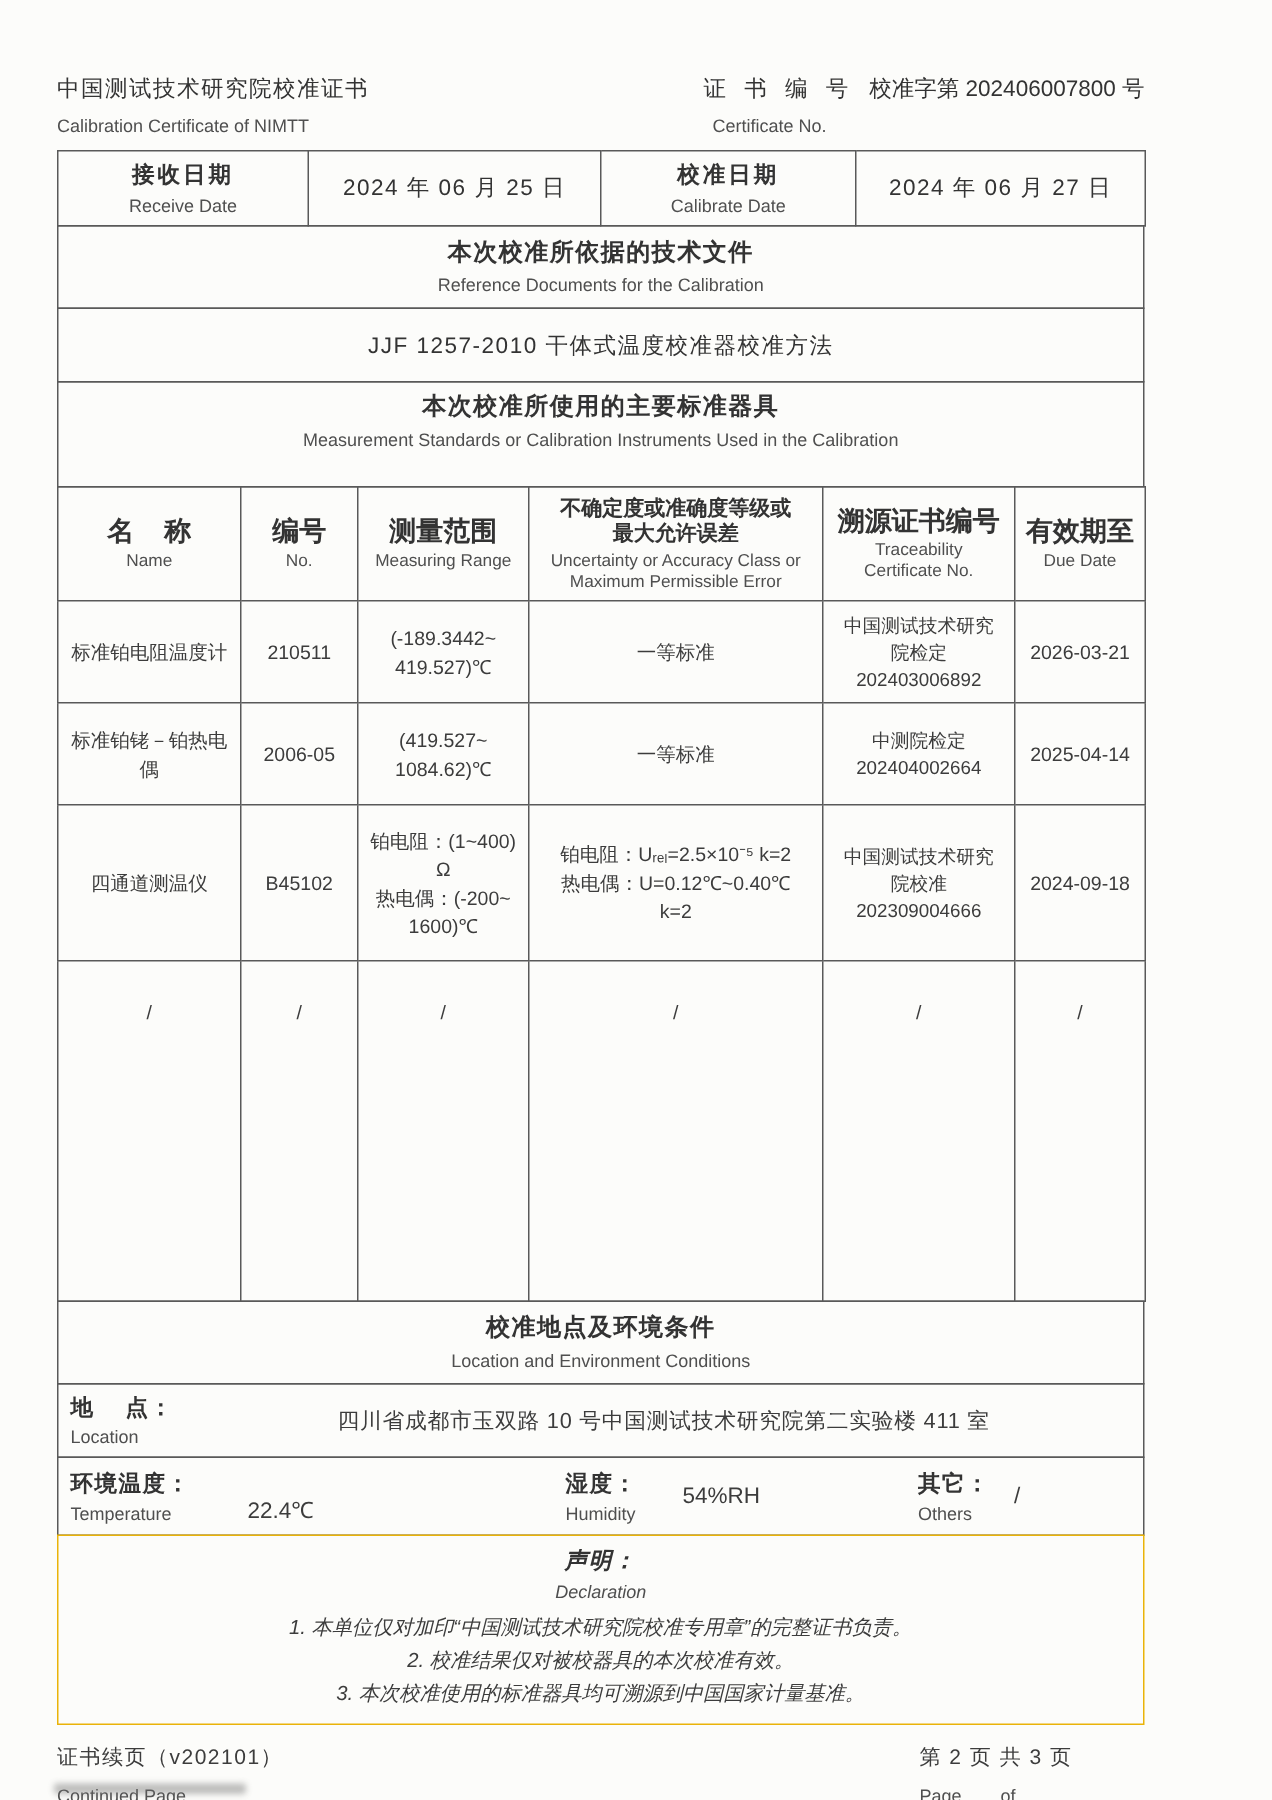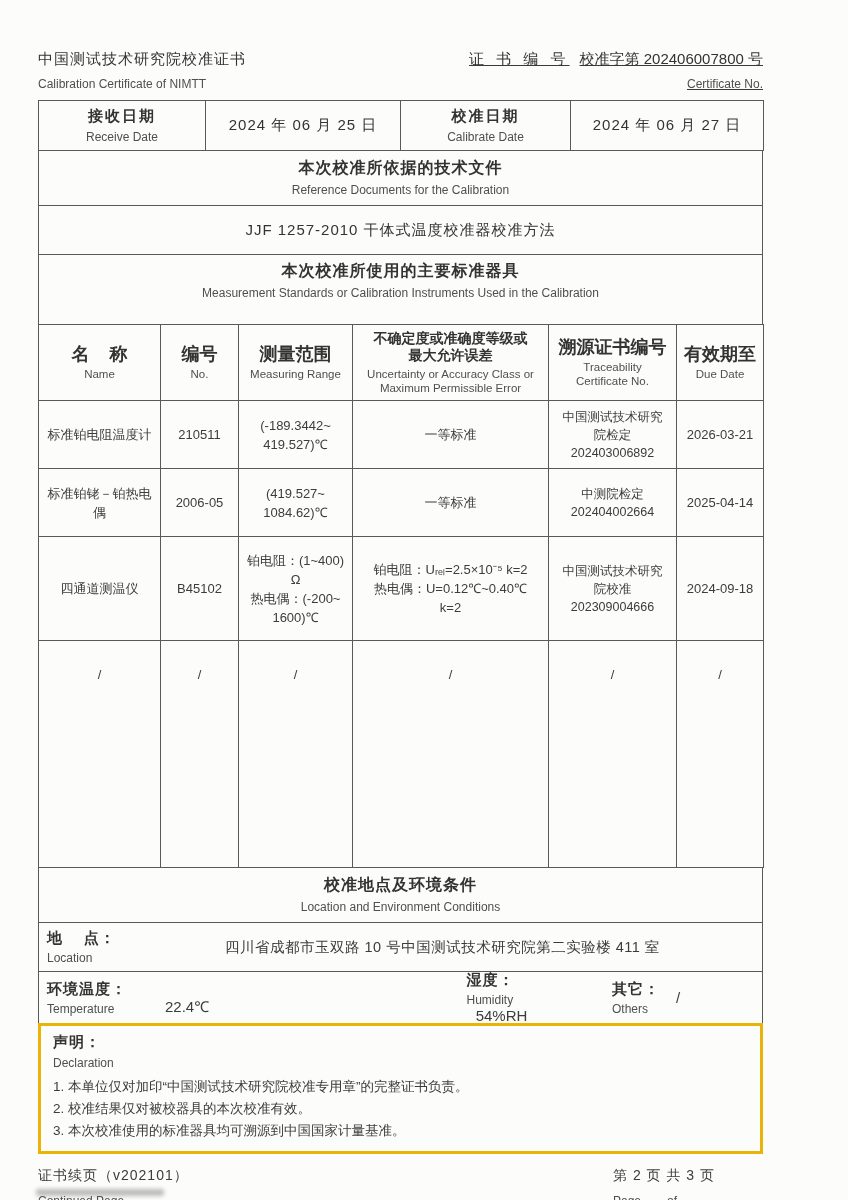--- a/index.html
+++ b/index.html
@@ -9,21 +9,21 @@
     background:#fcfcfa; overflow:hidden;
     font-family:"Liberation Sans", sans-serif;
     color:#3a3a3a; margin:0 auto;
   }
   .doc { position:absolute; left:38px; top:50px; width:725px; }
 
   
   .hd { display:flex; justify-content:space-between; align-items:flex-start; margin-bottom:10px; }
   .hd-title-zh { font-size:15px; letter-spacing:1px; color:#333; }
   .hd-title-en { font-size:12px; color:#4f4f4f; margin-top:8px; }
-  .hd-cert { text-align:right;text-decoration:underline; }
+  .hd-cert { text-align:left; }
   .hd-cert-zh { font-size:15px; color:#333; }
   .hd-cert-zh .lbl { letter-spacing:4px; margin-right:10px; }
   .hd-cert-en { font-size:12px; color:#4f4f4f; margin-top:8px; padding-left:6px; }
 
   
   table { border-collapse:collapse; width:725px; table-layout:fixed; margin-top:-1px; }
   td { border:1px solid #595959; text-align:center; vertical-align:middle; padding:2px 4px; }
   .sec { border:1px solid #595959; margin-top:-1px; text-align:center; }
   .zh-big { font-size:16px; font-weight:bold; letter-spacing:1px; color:#333; }
   .en-sub { font-size:12px; color:#4f4f4f; margin-top:4px; }
@@ -52,28 +52,28 @@
 
   
   .sec-lochdr { padding:7px 0 8px; }
   .row-loc { display:flex; border:1px solid #595959; margin-top:-1px; height:50px; align-items:center; }
   .lbl-blk { padding-left:8px; width:140px; flex:none; text-align:left; }
   .lbl-zh { font-size:15px; font-weight:bold; letter-spacing:1px; color:#333; }
   .lbl-en { font-size:12px; font-weight:normal; color:#4f4f4f; margin-top:3px; }
   .loc-val { font-size:14.5px; color:#3c3c3c; padding-left:46px; letter-spacing:0.5px; }
   .row-env { display:flex; border:1px solid #595959; margin-top:-1px; height:53px; align-items:center; }
   .env-g { display:flex; align-items:center; }
-  .env-g1 { width:330px;align-items:flex-end; } .env-g2 { width:235px;flex-direction:column; }
+  .env-g1 { width:330px;align-items:flex-end; } .env-g2 { width:235px; }
   .env-val { font-size:15px; color:#3c3c3c; margin-left:38px; }
   .env-val2 { font-size:15px; color:#3c3c3c; margin-left:30px; }
   .env-val3 { font-size:15px; color:#3c3c3c; margin-left:16px; }
   .env-lblblk { padding-left:8px; text-align:left; }
 
   
-  .decl { border:3px solid #eab308; margin-top:-1px; padding:7px 12px 9px; text-align:left; }
+  .decl { border:1px solid #eab308; margin-top:-1px; padding:7px 12px 9px; text-align:center;font-style:italic; }
   .decl-zh { font-size:15px; font-weight:bold; letter-spacing:1px; color:#333; }
   .decl-en { font-size:12px; color:#4f4f4f; margin:4px 0 6px; }
   .decl-item { font-size:13.5px; color:#3c3c3c; line-height:22px; }
 
   
   .ft { display:flex; justify-content:space-between; margin-top:13px; }
   .ft-zh { font-size:14px; color:#3c3c3c; letter-spacing:1px; }
   .ft-en { font-size:12px; color:#4f4f4f; margin-top:9px; }
   .ft-right { width:150px; }
   .ft-en .of-gap { display:inline-block; width:26px; }

